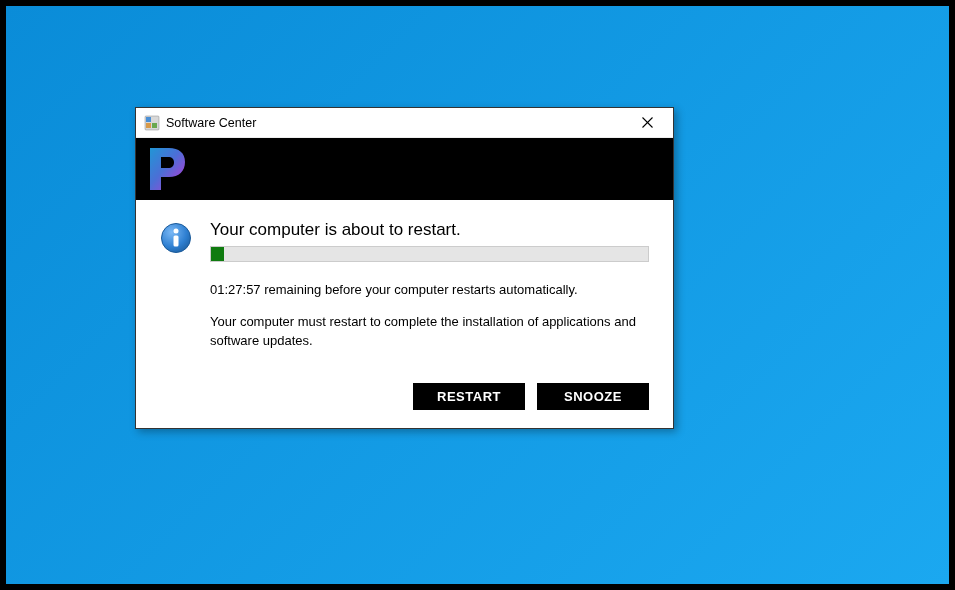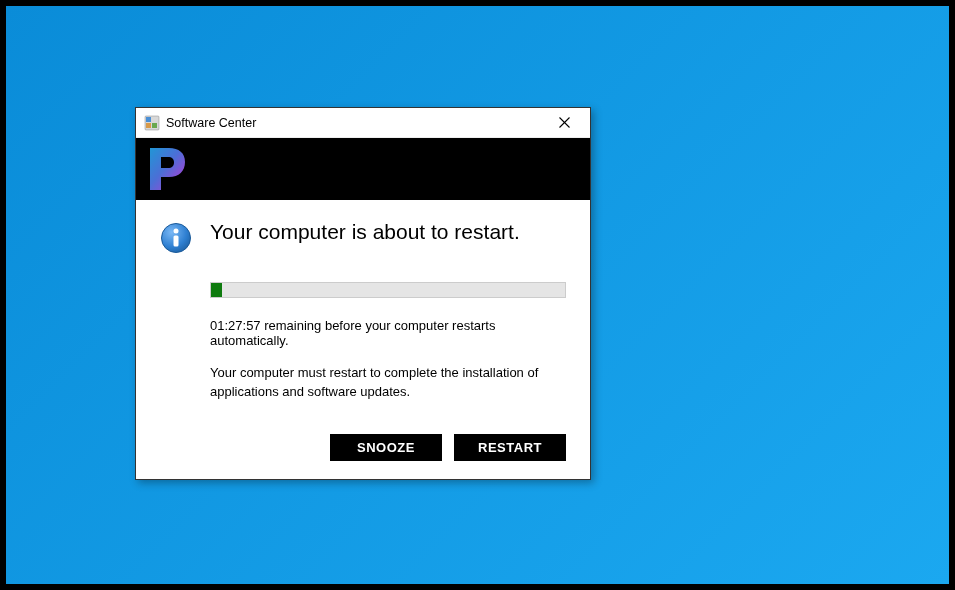--- a/index.html
+++ b/index.html
@@ -20,21 +20,21 @@
       top: 6px;
       left: 6px;
       right: 6px;
       bottom: 6px;
       background: linear-gradient(135deg, #0a8cd8 0%, #1ba8f0 100%);
     }
     .dialog {
       position: absolute;
       left: 129px;
       top: 101px;
-      width: 456px;
+      width: 539px;
       background: #fff;
       border: 1px solid #333;
       box-shadow: 3px 3px 8px rgba(0,0,0,0.3);
     }
     .titlebar {
       height: 30px;
       background: #fff;
       display: flex;
       align-items: center;
       padding: 0 6px 0 8px;
@@ -82,24 +82,24 @@
       gap: 18px;
     }
     .info-icon-wrap {
       flex-shrink: 0;
       padding-top: 2px;
     }
     .content-body {
       flex: 1;
     }
     .heading {
-      font-size: 21px;
+      font-size: 17px;
       font-weight: 400;
       color: #000;
-      margin-bottom: 38px;
+      margin-bottom: 6px;
     }
     .progress {
       width: 100%;
       height: 16px;
       background: #e5e5e5;
       border: 1px solid #ccc;
       margin-bottom: 20px;
       position: relative;
     }
     .progress-fill {
@@ -197,20 +197,20 @@
 
         <div class="progress">
           <div class="progress-fill" style="width:3%"></div>
         </div>
 
         <div class="remaining">01:27:57 remaining before your computer restarts automatically.</div>
 
         <div class="reason">Your computer must restart to complete the installation of applications and software updates.</div>
 
         <div class="buttons">
+          <button class="btn">RESTART</button>
           <button class="btn">SNOOZE</button>
-          <button class="btn">RESTART</button>
         </div>
       </div>
     </div>
 
   </div>
 </div>
 
 </body></html>

